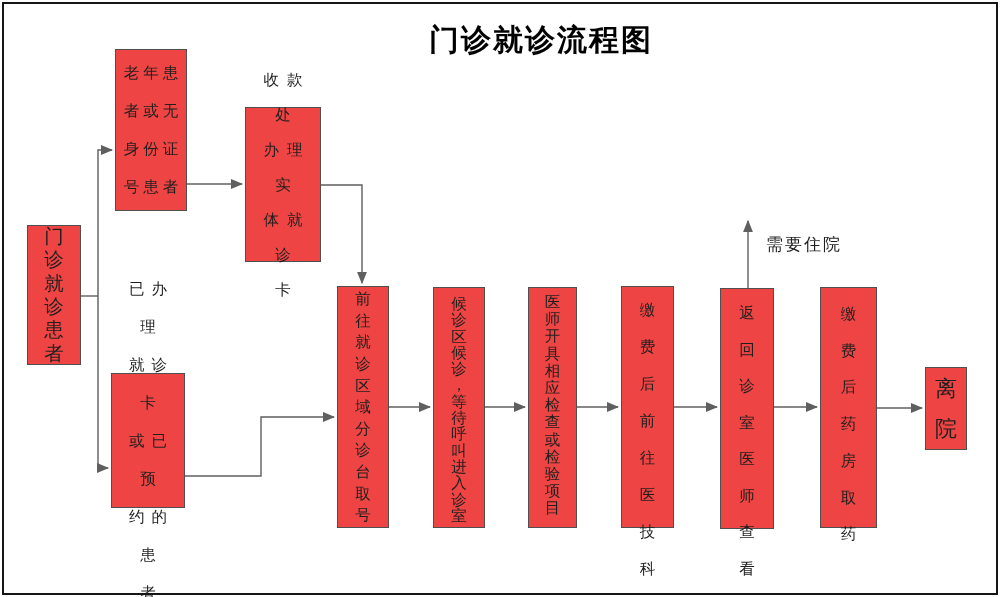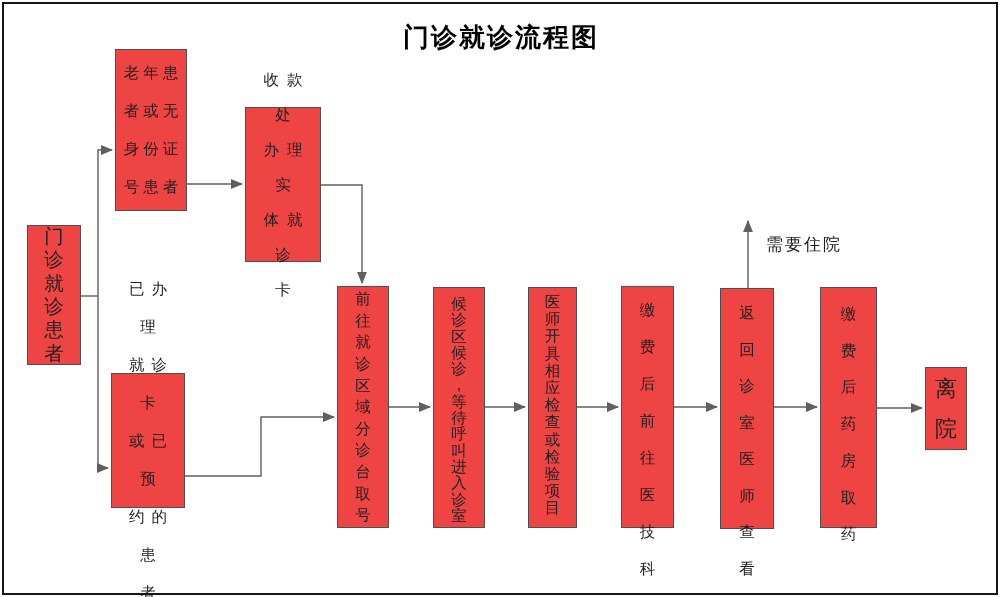--- a/index.html
+++ b/index.html
@@ -20,22 +20,22 @@
     position: absolute;
     inset: 2px;
     border: 2px solid #161616;
     pointer-events: none;
   }
   .title {
     position: absolute;
     top: 20px;
     left: 403px;
     width: 250px;
-    text-align: left;
-    font-size: 26px;
+    text-align: right;
+    font-size: 30px;
     font-weight: bold;
     letter-spacing: 2px;
     color: #000000;
     white-space: nowrap;
   }
   .edges {
     position: absolute;
     left: 0;
     top: 0;
     width: 1000px;

